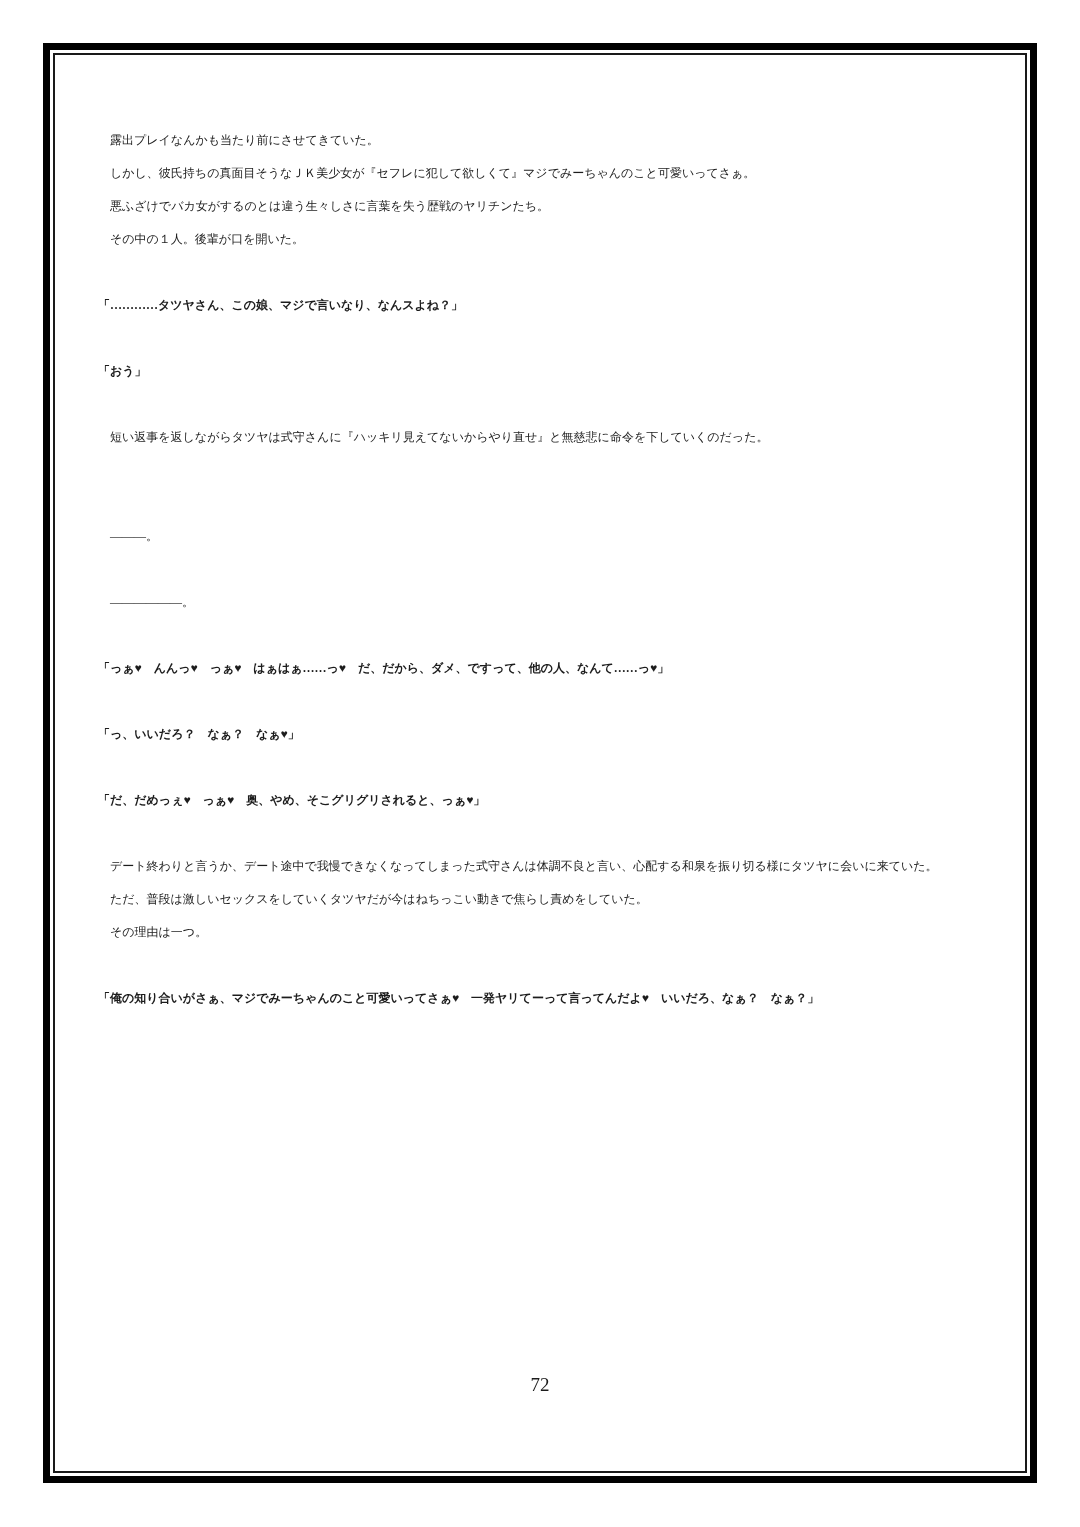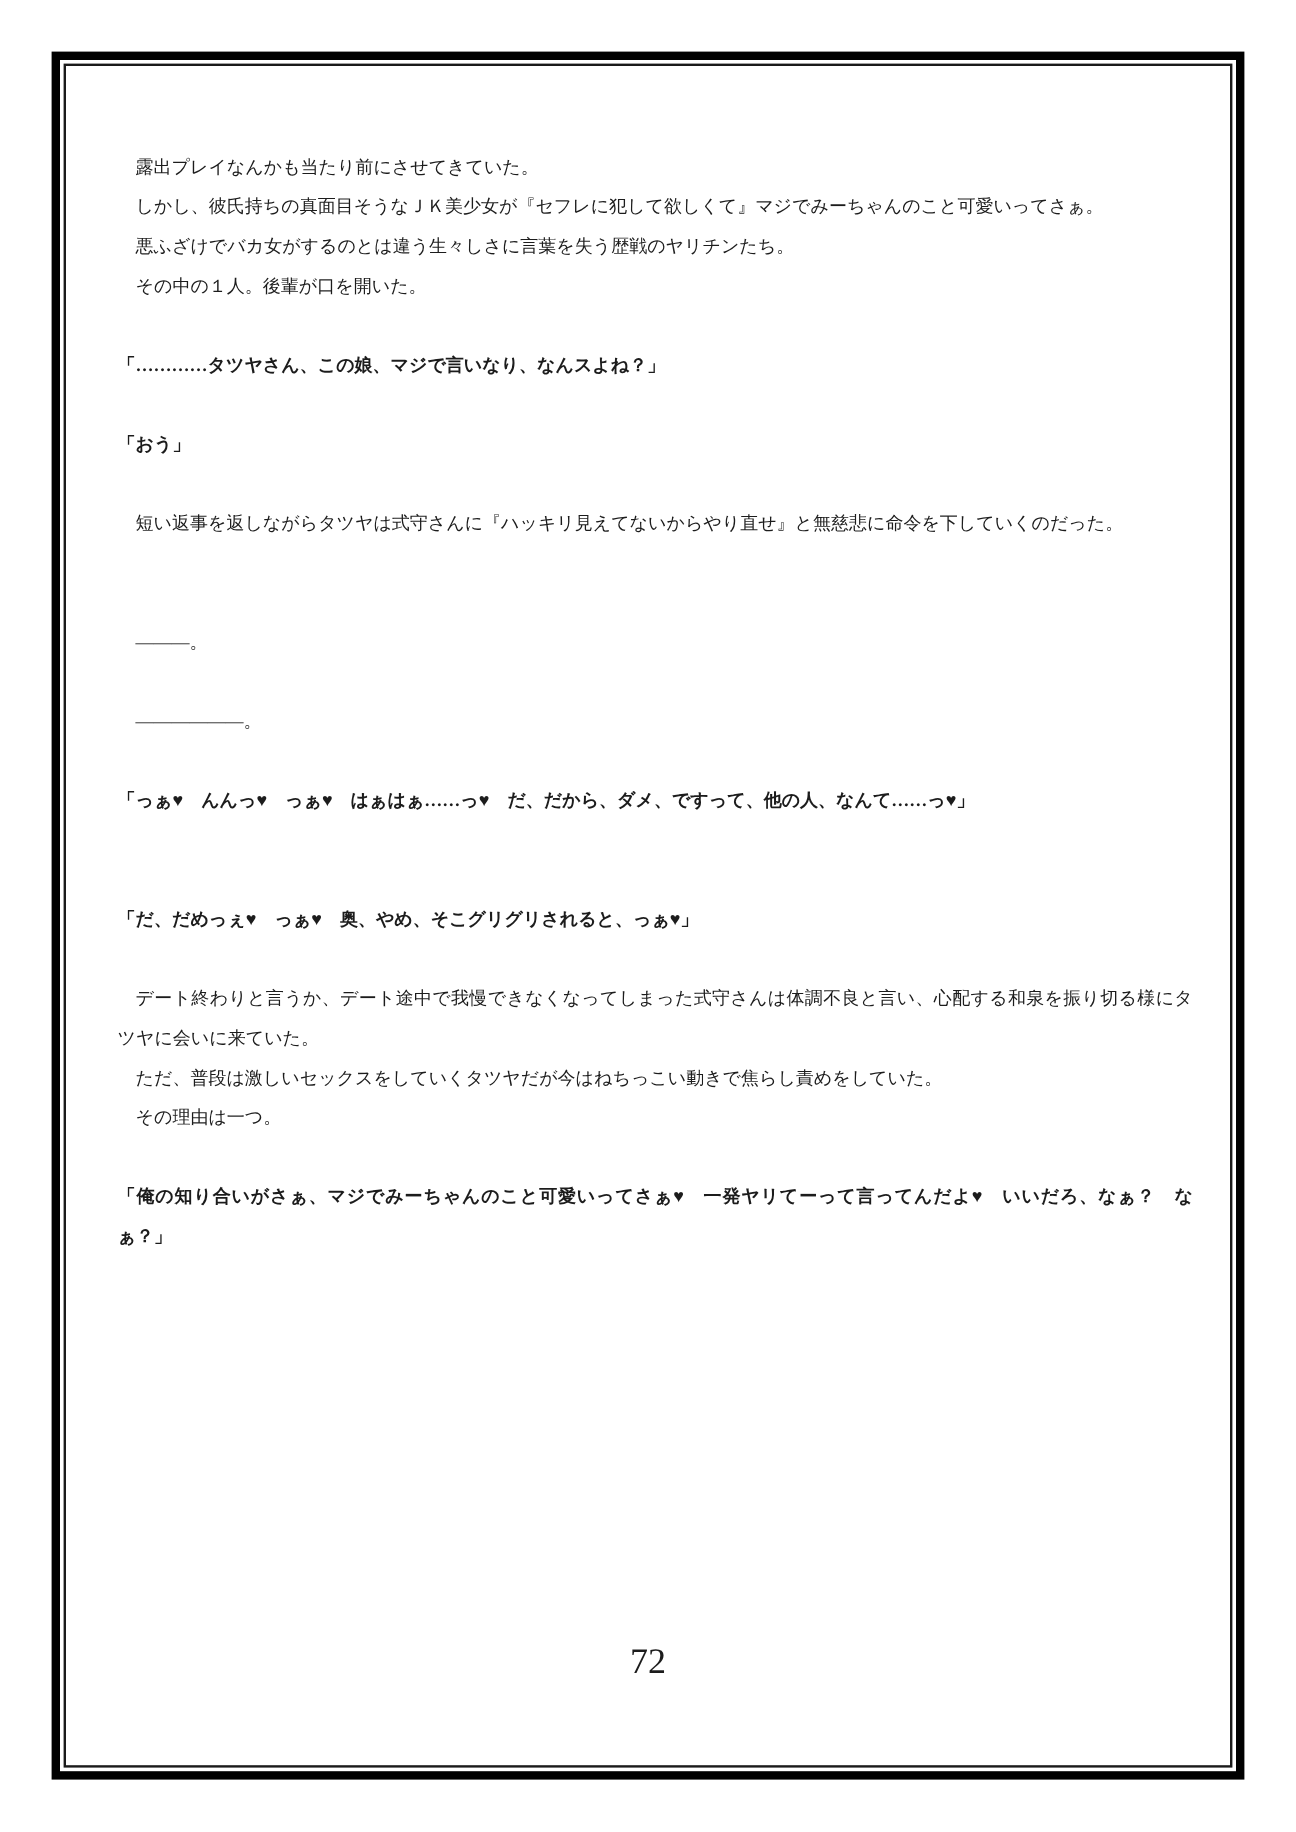--- a/index.html
+++ b/index.html
@@ -33,21 +33,21 @@
   }
   .content {
     position: absolute;
     left: 0;
     top: 0;
     right: 0;
     bottom: 0;
     box-sizing: border-box;
     padding: 124px 86px 0 98px;
     color: #1c1c1c;
-    font-size: 15px;
+    font-size: 12px;
     line-height: 33px;
     text-align: justify;
   }
   .content p {
     margin: 0;
     padding: 0;
   }
   p.narration {
     text-indent: 1em;
   }
@@ -58,21 +58,21 @@
   p.blank {
     height: 33px;
   }
   .page-number {
     position: absolute;
     left: 0;
     right: 0;
     top: 1368px;
     text-align: center;
     color: #1c1c1c;
-    font-size: 30px;
+    font-size: 19px;
     line-height: 33px;
   }
 </style>
 </head>
 <body>
 
 <div class="page">
   <div class="frame-outer">
     <div class="frame-inner"></div>
   </div>
@@ -88,20 +88,21 @@
       <p class="blank"></p>
       <p class="narration">短い返事を返しながらタツヤは式守さんに『ハッキリ見えてないからやり直せ』と無慈悲に命令を下していくのだった。</p>
       <p class="blank"></p>
       <p class="blank"></p>
       <p class="narration">―――。</p>
       <p class="blank"></p>
       <p class="narration">――――――。</p>
       <p class="blank"></p>
       <p class="dialogue">「っぁ♥　んんっ♥　っぁ♥　はぁはぁ……っ♥　だ、だから、ダメ、ですって、他の人、なんて……っ♥」</p>
       <p class="blank"></p>
+      <p class="dialogue">「っ、いいだろ？　なぁ？　なぁ♥」</p>
       <p class="blank"></p>
       <p class="dialogue">「だ、だめっぇ♥　っぁ♥　奥、やめ、そこグリグリされると、っぁ♥」</p>
       <p class="blank"></p>
       <p class="narration">デート終わりと言うか、デート途中で我慢できなくなってしまった式守さんは体調不良と言い、心配する和泉を振り切る様にタツヤに会いに来ていた。</p>
       <p class="narration">ただ、普段は激しいセックスをしていくタツヤだが今はねちっこい動きで焦らし責めをしていた。</p>
       <p class="narration">その理由は一つ。</p>
       <p class="blank"></p>
       <p class="dialogue">「俺の知り合いがさぁ、マジでみーちゃんのこと可愛いってさぁ♥　一発ヤリてーって言ってんだよ♥　いいだろ、なぁ？　なぁ？」</p>
     </div>
   <div class="page-number">72</div>

